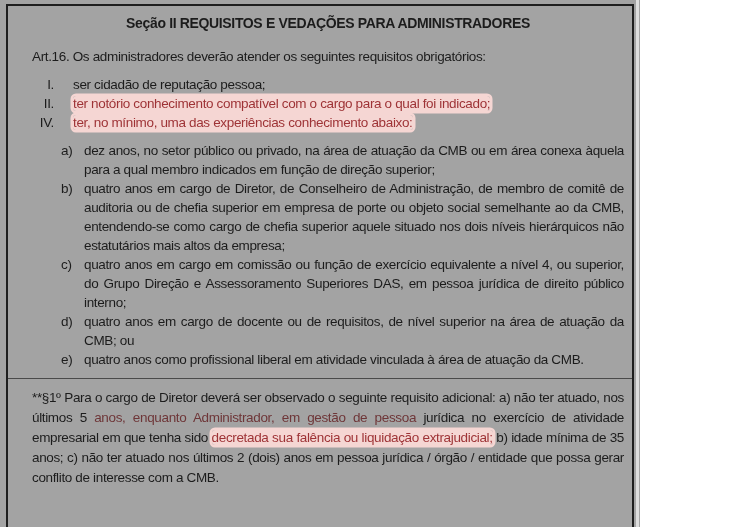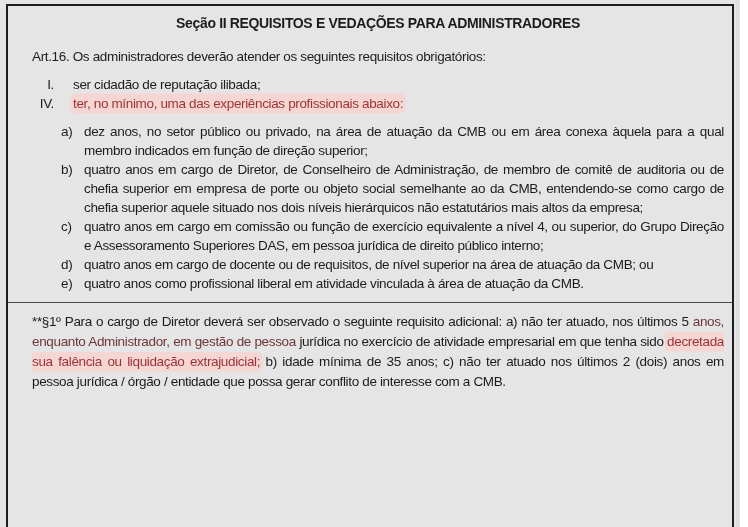--- a/index.html
+++ b/index.html
@@ -6,23 +6,23 @@
     margin: 0;
     padding: 0;
     background: #ffffff;
     width: 748px;
     height: 527px;
     overflow: hidden;
     font-family: "Liberation Sans", sans-serif;
   }
   .page {
     position: relative;
-    width: 740px;
+    width: 640px;
     height: 527px;
-    background: #e5e5e5;
+    background: #a3a3a3;
   }
   .scan-edge {
     position: absolute;
     top: 0; right: 1px;
     width: 3px; height: 100%;
     background: #dedede;
   }
   .doc {
     position: absolute;
     left: 6px; top: 4px; right: 6px; bottom: 0;
@@ -88,25 +88,29 @@
 
     <div class="heading">Seção II REQUISITOS E VEDAÇÕES PARA ADMINISTRADORES</div>
 
 
 
     <p class="para tight">Art.16. Os administradores deverão atender os seguintes requisitos obrigatórios:</p>
 
     <div class="roman-list">
       <div class="roman-item">
         <span class="num">I.</span>
-        <span>ser cidadão de reputação ilibada;</span>
+        <span>ser cidadão de reputação pessoa;</span>
+      </div>
+      <div class="roman-item">
+        <span class="num">II.</span>
+        <span><span class="red hl">ter notório conhecimento compatível com o cargo para o qual foi indicado;</span></span>
       </div>
       <div class="roman-item">
         <span class="num">IV.</span>
-        <span><span class="red hl">ter, no mínimo, uma das experiências profissionais abaixo:</span></span>
+        <span><span class="red hl">ter, no mínimo, uma das experiências conhecimento abaixo:</span></span>
       </div>
     </div>
 
     <div class="letter-list">
       <div class="letter-item">
         <span>a)</span>
         <span class="txt">dez anos, no setor público ou privado, na área de atuação da CMB ou em área conexa àquela para a qual membro indicados em função de direção superior;</span>
       </div>
       <div class="letter-item">
         <span>b)</span>

